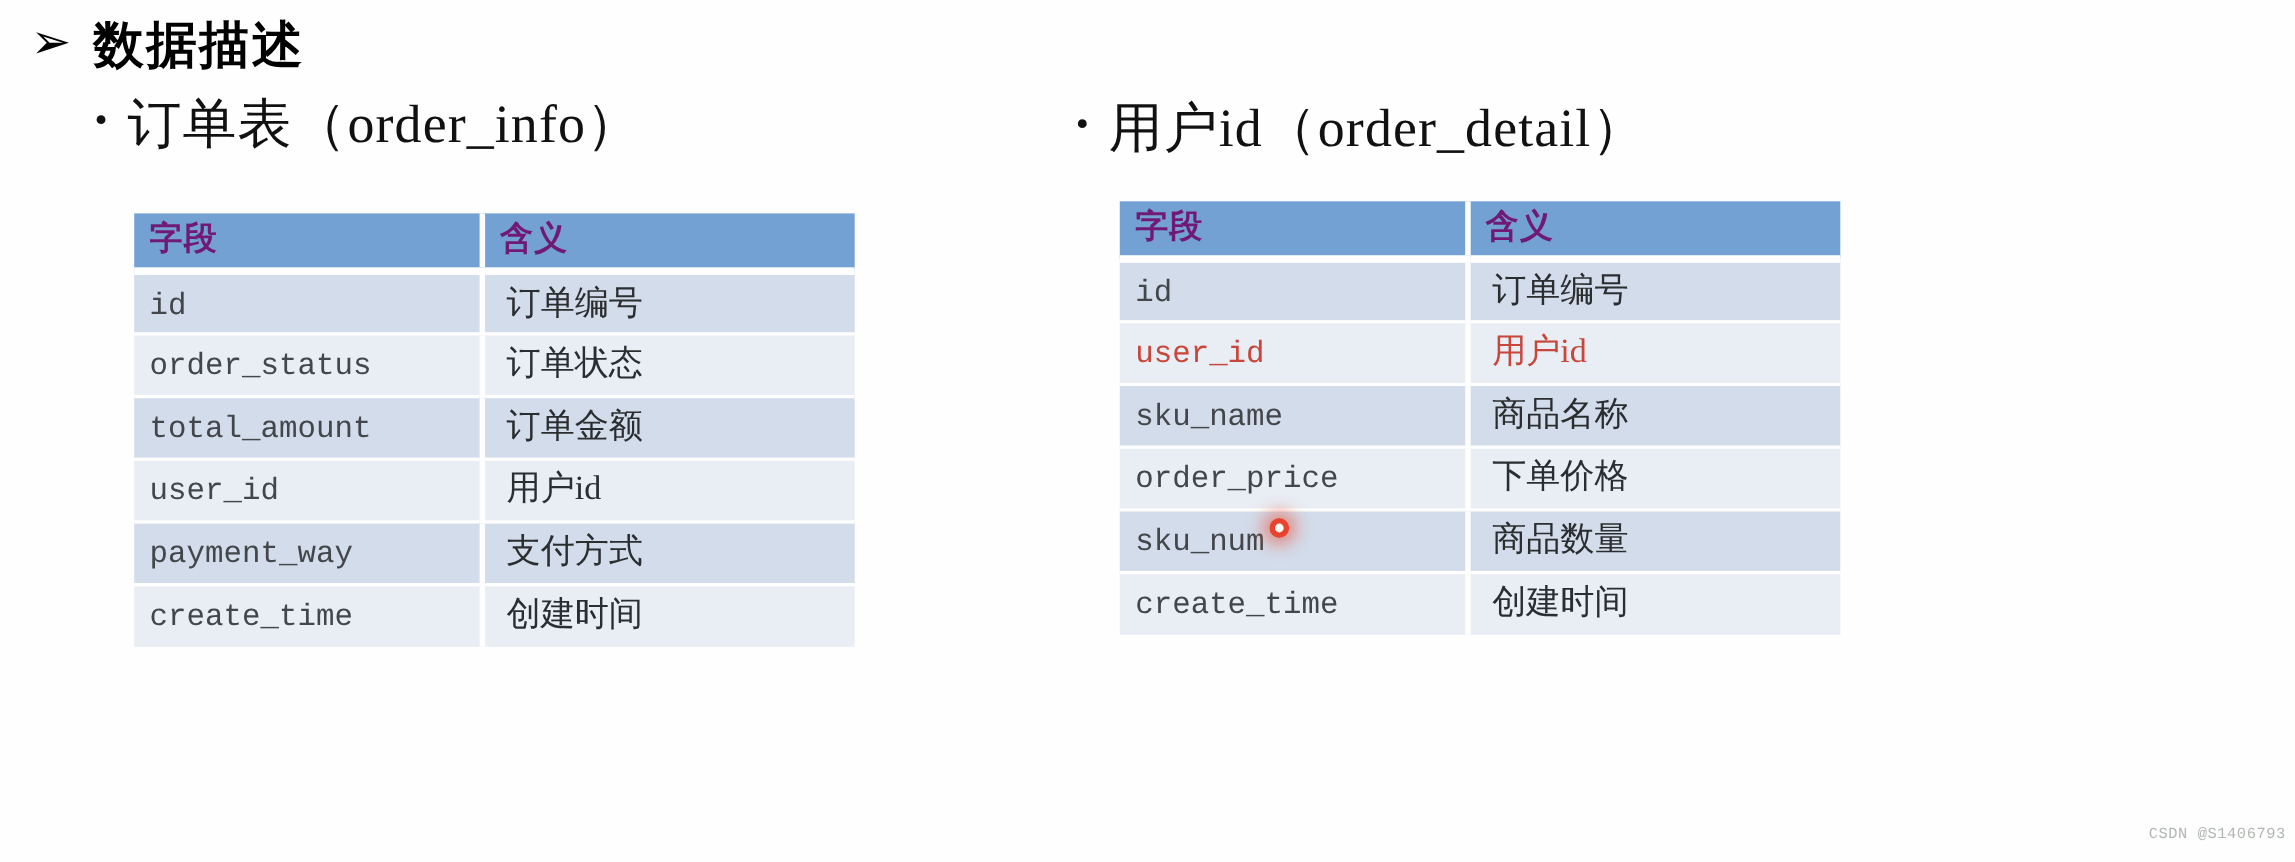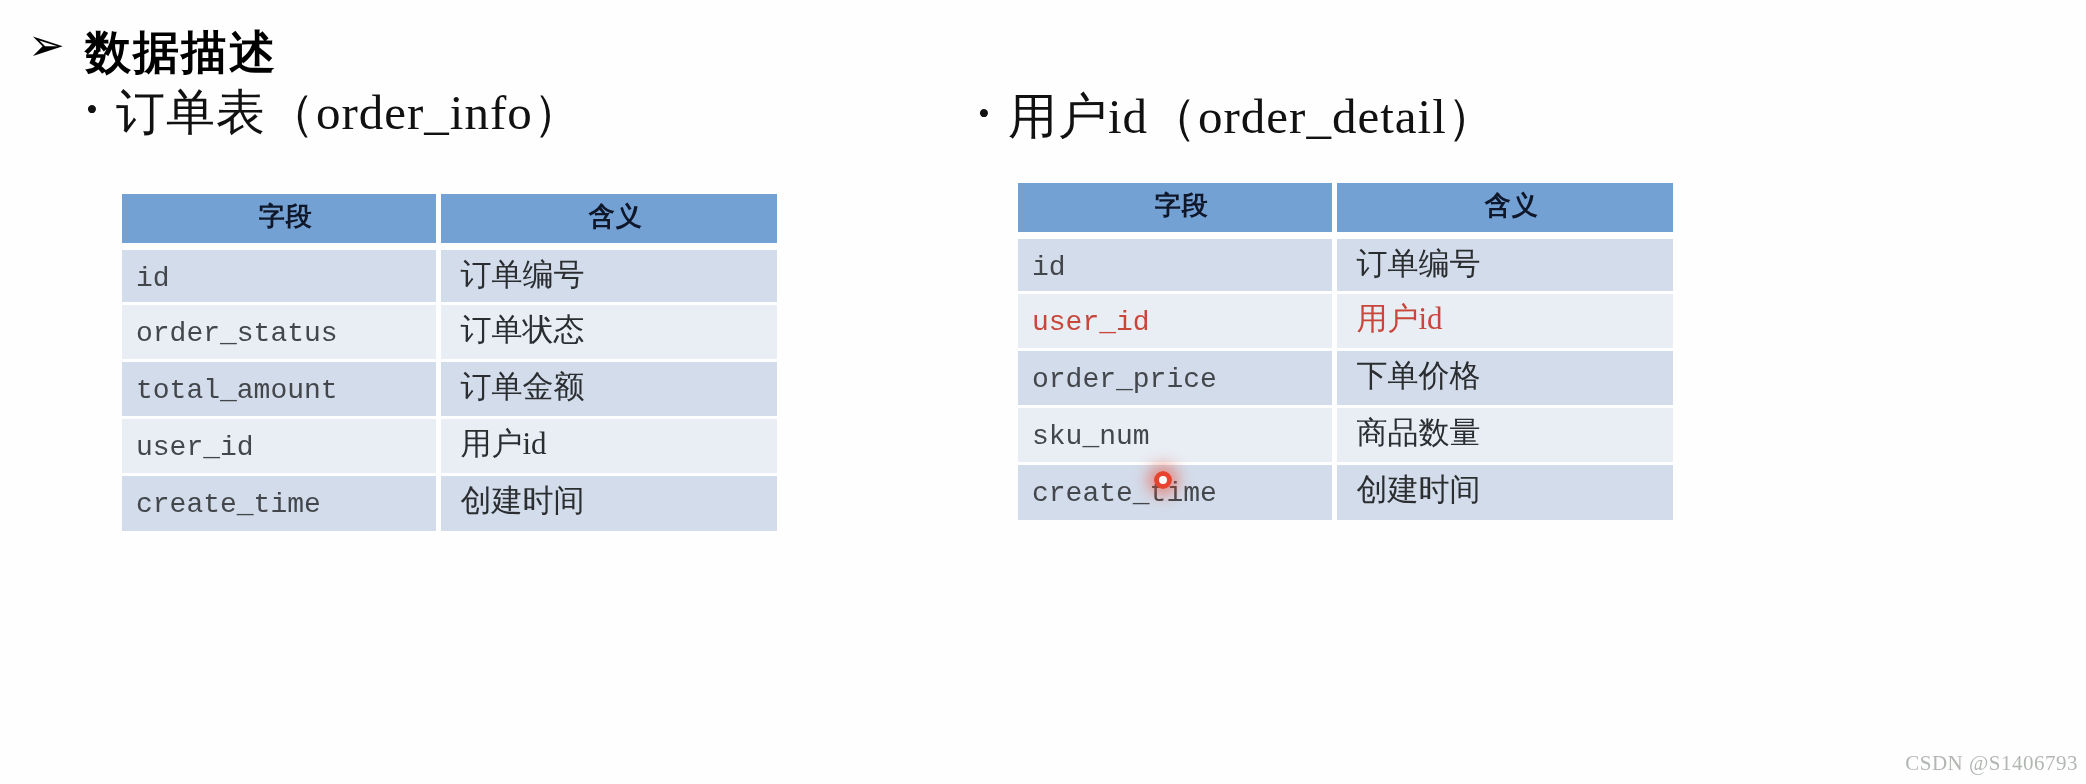--- a/index.html
+++ b/index.html
@@ -25,21 +25,20 @@
   
   .main-title{
     position:absolute;left:28px;top:10px;
     display:flex;align-items:center;gap:20px;
     color:#000;
   }
   .main-title .arrow{font-size:44px;line-height:1;transform:translateY(-2px);}
   .main-title .text{
     font-size:46px;font-weight:700;letter-spacing:2px;
     font-family:"Liberation Sans","DejaVu Sans",sans-serif;
-    margin-top:12px;
   }
 
   
   .section-heading{
     position:absolute;display:flex;align-items:center;gap:18px;color:#111;
     font-family:"Liberation Serif","DejaVu Serif",serif;
   }
   .section-heading .bullet{font-size:34px;line-height:1;transform:translateY(-3px);}
   .section-heading .text{font-size:49px;letter-spacing:1px;}
   .heading-left{left:86px;top:80px;}
@@ -49,21 +48,21 @@
   table.desc-table{
     position:absolute;border-collapse:collapse;table-layout:fixed;
   }
   .table-left{left:122px;top:194px;width:655px;}
   .table-right{left:1018px;top:183px;width:655px;}
   table.desc-table col.c1{width:316px;}
   table.desc-table col.c2{width:339px;}
   table.desc-table th{
     background:var(--header-bg);
     height:52px;border-bottom:7px solid var(--gap);
-    color:#0f172a;font-size:26px;font-weight:700;text-align:center;
+    color:#701a75;font-size:30px;font-weight:700;text-align:left;
     padding:0 0 4px 14px;vertical-align:middle;letter-spacing:1px;
     font-family:"Liberation Sans","DejaVu Sans",sans-serif;
   }
   table.desc-table th:first-child,
   table.desc-table td:first-child{border-right:5px solid var(--gap);}
   table.desc-table td{
     height:57px;border-top:3px solid var(--gap);
     vertical-align:top;line-height:1.15;
   }
   table.desc-table tr:nth-child(odd) td{background:var(--row-dark);}
@@ -82,22 +81,22 @@
   .laser-dot{
     position:absolute;left:1154px;top:471px;width:18px;height:18px;
     border:5px solid var(--laser);border-radius:50%;
     background:rgba(255,252,250,.95);
     box-shadow:0 0 14px 7px rgba(236,75,50,.50);
   }
 
   
   .watermark{
     position:absolute;right:8px;top:751px;
-    font-size:21px;color:var(--watermark);letter-spacing:.5px;
-    font-family:Liberation Serif, serif;
+    font-size:14px;color:var(--watermark);letter-spacing:.5px;
+    font-family:Liberation Mono, monospace;
   }
 </style>
 </head>
 <body>
 
 <div class="slide">
 
   <div class="main-title">
     <span class="arrow">➢</span>
     <span class="text">数据描述</span>
@@ -130,20 +129,24 @@
         </tr>
         <tr>
           <td class="field">total_amount</td>
           <td class="meaning">订单金额</td>
         </tr>
         <tr>
           <td class="field">user_id</td>
           <td class="meaning">用户id</td>
         </tr>
         <tr>
+          <td class="field">payment_way</td>
+          <td class="meaning">支付方式</td>
+        </tr>
+        <tr>
           <td class="field">create_time</td>
           <td class="meaning">创建时间</td>
         </tr>
       </tbody>
   </table>
 
   <div class="section-heading heading-right">
     <span class="bullet">•</span>
     <span class="text">用户id（order_detail）</span>
   </div>
@@ -162,20 +165,24 @@
     <tbody>
         <tr>
           <td class="field">id</td>
           <td class="meaning">订单编号</td>
         </tr>
         <tr>
           <td class="field red">user_id</td>
           <td class="meaning red">用户id</td>
         </tr>
         <tr>
+          <td class="field">sku_name</td>
+          <td class="meaning">商品名称</td>
+        </tr>
+        <tr>
           <td class="field">order_price</td>
           <td class="meaning">下单价格</td>
         </tr>
         <tr>
           <td class="field">sku_num</td>
           <td class="meaning">商品数量</td>
         </tr>
         <tr>
           <td class="field">create_time</td>
           <td class="meaning">创建时间</td>

